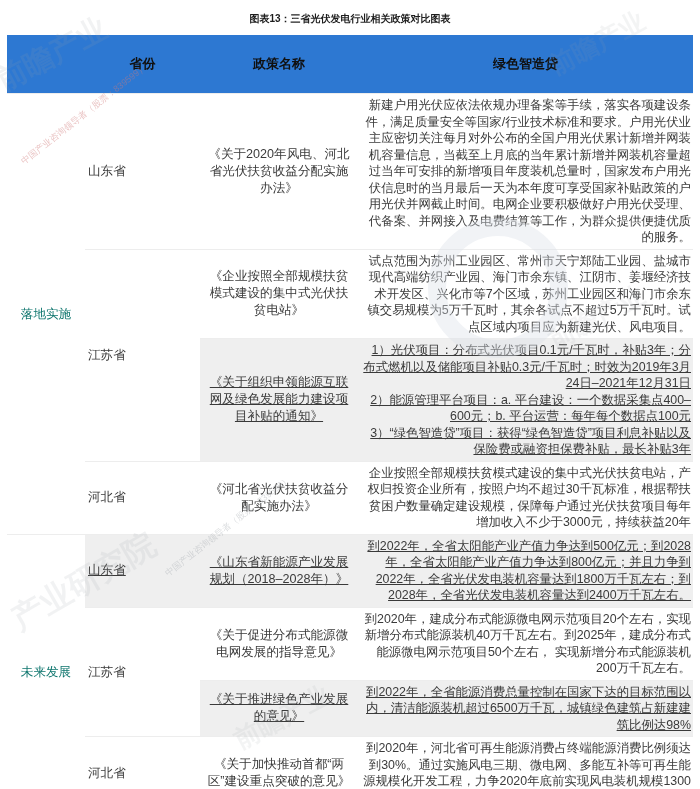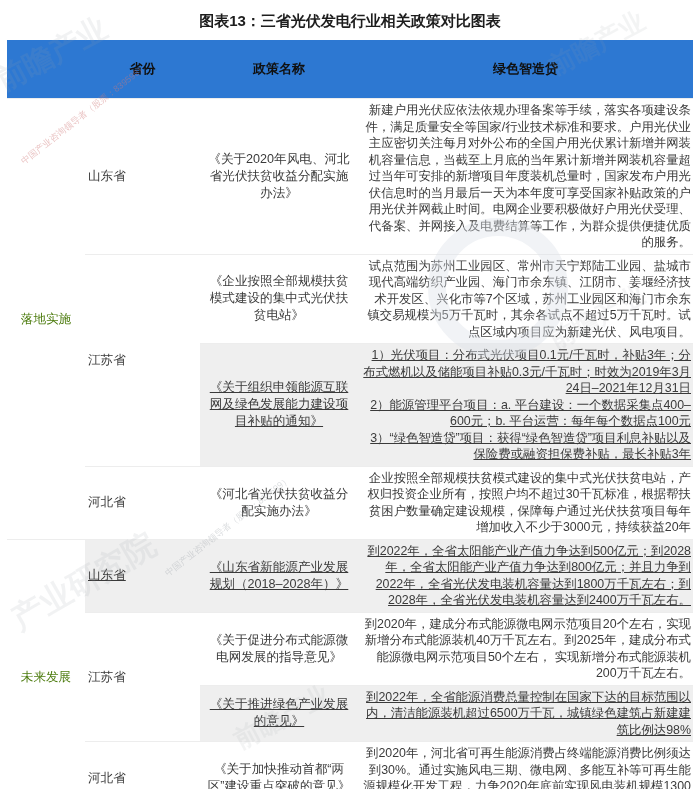--- a/index.html
+++ b/index.html
@@ -12,21 +12,21 @@
     margin: 0; padding: 0;
     width: 700px; height: 789px;
     background: #ffffff;
     font-family: "Liberation Sans", "DejaVu Sans", sans-serif;
     color: var(--text);
     overflow: hidden;
     position: relative;
   }
   .title {
     text-align: center;
-    font-size: 15px;
+    font-size: 10px;
     font-weight: bold;
     color: #1d1d1d;
     padding: 12px 0 9px 0;
   }
   table.policy-table {
     width: 686px;
     margin: 0 auto;
     border-collapse: collapse;
     table-layout: fixed;
     position: relative;
@@ -41,21 +41,21 @@
     text-align: center;
   }
   td {
     font-size: 12.4px;
     line-height: 16.5px;
     vertical-align: middle;
     padding: 2px 3px;
     border-top: 1px solid #ededed;
     color: #3a3a3a;
   }
-  td.group-cell { text-align: center; font-size: 12.6px; color: #4d7c0f; }
+  td.group-cell { text-align: center; font-size: 12.6px; color: #0f766e; }
   td.prov-cell  { text-align: left; font-size: 12.6px; }
   td.pol-cell   { text-align: center; font-size: 12.6px; line-height: 17px; padding: 3px 5px; }
   td.con-cell   { text-align: right; white-space: pre-line; padding: 3px 2px 3px 4px; }
   td.shade { background: var(--row-alt-bg); text-decoration: underline; }
   
   .wm {
     position: absolute;
     z-index: 2;
     pointer-events: none;
     color: #9aa0a6;

